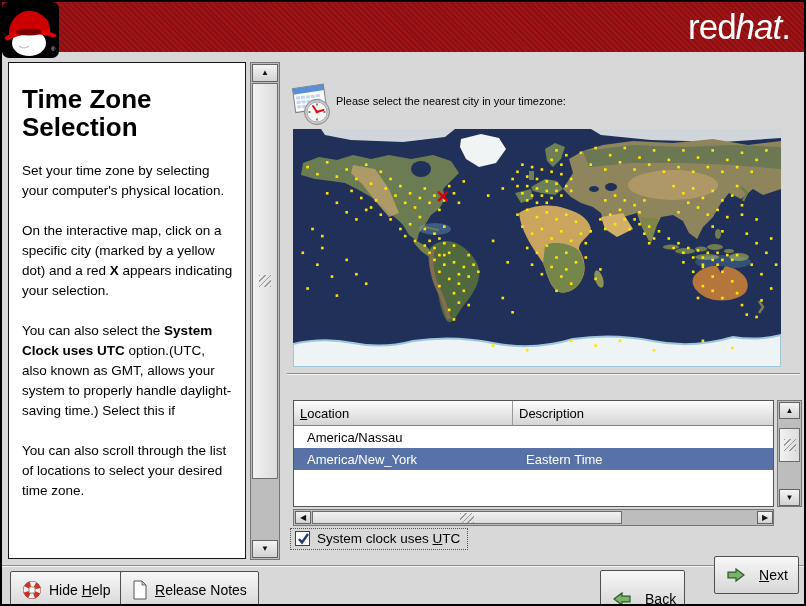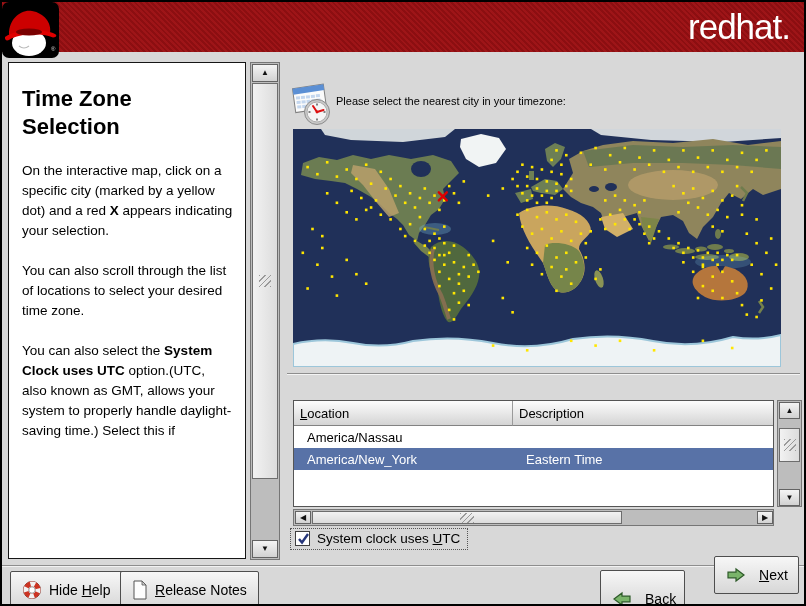--- a/index.html
+++ b/index.html
@@ -6,26 +6,26 @@
   .window{position:relative;width:806px;height:606px;box-sizing:border-box;border:2px solid #000;
           background:#d8d8d8;font-family:"Liberation Sans",sans-serif;overflow:hidden;}
 
   
   .banner{position:absolute;left:0;top:0;width:802px;height:50px;
           background:#9c1013;
           background-image:repeating-linear-gradient(45deg,rgba(0,0,0,.10) 0 2px,rgba(255,255,255,.02) 2px 4px);}
   .logo-box{position:absolute;left:0;top:0;width:58px;height:57px;z-index:6;}
   .redhat{position:absolute;right:14px;top:3px;z-index:5;color:#fff;font-size:35px;letter-spacing:-1px;line-height:44px;}
   .redhat b{font-weight:400;}
-  .redhat span.lt{font-weight:400;}
+  .redhat span.lt{font-weight:400;font-style:italic;}
 
   
   .help-panel{position:absolute;left:6px;top:60px;width:238px;height:497px;background:#fff;
               border:1px solid #161616;box-sizing:border-box;padding:12px 12px 0 13px;overflow:hidden;}
-  .help-panel h1{font-size:22px;line-height:28px;margin:10px 0 20px 0;color:#000;}
+  .help-panel h1{font-size:26px;line-height:28px;margin:10px 0 20px 0;color:#000;}
   .help-panel p{font-size:13.5px;line-height:20px;margin:0 0 20px 0;color:#000;}
 
   
   .sb{position:absolute;background:#bdbdbd;border:1px solid #767676;box-sizing:border-box;}
   .sb-btn{position:absolute;background:linear-gradient(#f4f4f4,#d2d2d2);border:1px solid #636363;
           box-sizing:border-box;display:flex;align-items:center;justify-content:center;
           color:#111;font-size:8px;line-height:8px;}
   .sb-thumb{position:absolute;background:linear-gradient(90deg,#f2f2f2,#dcdcdc);border:1px solid #6d6d6d;
           box-sizing:border-box;display:flex;align-items:center;justify-content:center;}
   .sb-thumb.h{background:linear-gradient(#f2f2f2,#dcdcdc);}
@@ -89,23 +89,24 @@
       <path d="M3,35 C15,27 41,26.5 53,32 C55,33 55,35 51,35.5 C38,30.5 17,31.5 7,38 C4,39.5 2.5,37 3,35 Z" fill="#e00000"></path>
       <ellipse cx="27" cy="30" rx="13" ry="3.5" fill="#7a0000"></ellipse>
       <path d="M17,44 q5,4 10,0" stroke="#bbb" stroke-width="1.2" fill="none"></path>
       <text x="49" y="49" font-size="6" fill="#ddd">®</text>
     </svg>
   </div>
 
   <div class="help-panel">
     <h1>Time Zone Selection</h1>
     <div>
+        <p><span>Set your time zone by selecting your computer's physical location.</span></p>
         <p><span>On the interactive map, click on a specific city (marked by a yellow dot) and a red </span><b>X</b><span> appears indicating your selection.</span></p>
+        <p><span>You can also select the </span><b>System Clock uses UTC</b><span> option.(UTC, also known as GMT, allows your system to properly handle daylight-saving time.) Select this if</span></p>
         <p><span>You can also scroll through the list of locations to select your desired time zone.</span></p>
-        <p><span>You can also select the </span><b>System Clock uses UTC</b><span> option.(UTC, also known as GMT, allows your system to properly handle daylight-saving time.) Select this if</span></p>
       </div>
   </div>
 
   <div class="sb" style="left:248px;top:60px;width:30px;height:498px;">
     <div class="sb-btn" style="left:1px;top:1px;width:26px;height:18px;">▲</div>
     <div class="sb-thumb" style="left:1px;top:20px;width:26px;height:396px;">
         <div class="grip"></div>
       </div>
     <div class="sb-btn" style="left:1px;top:477px;width:26px;height:18px;">▼</div>
   </div>

